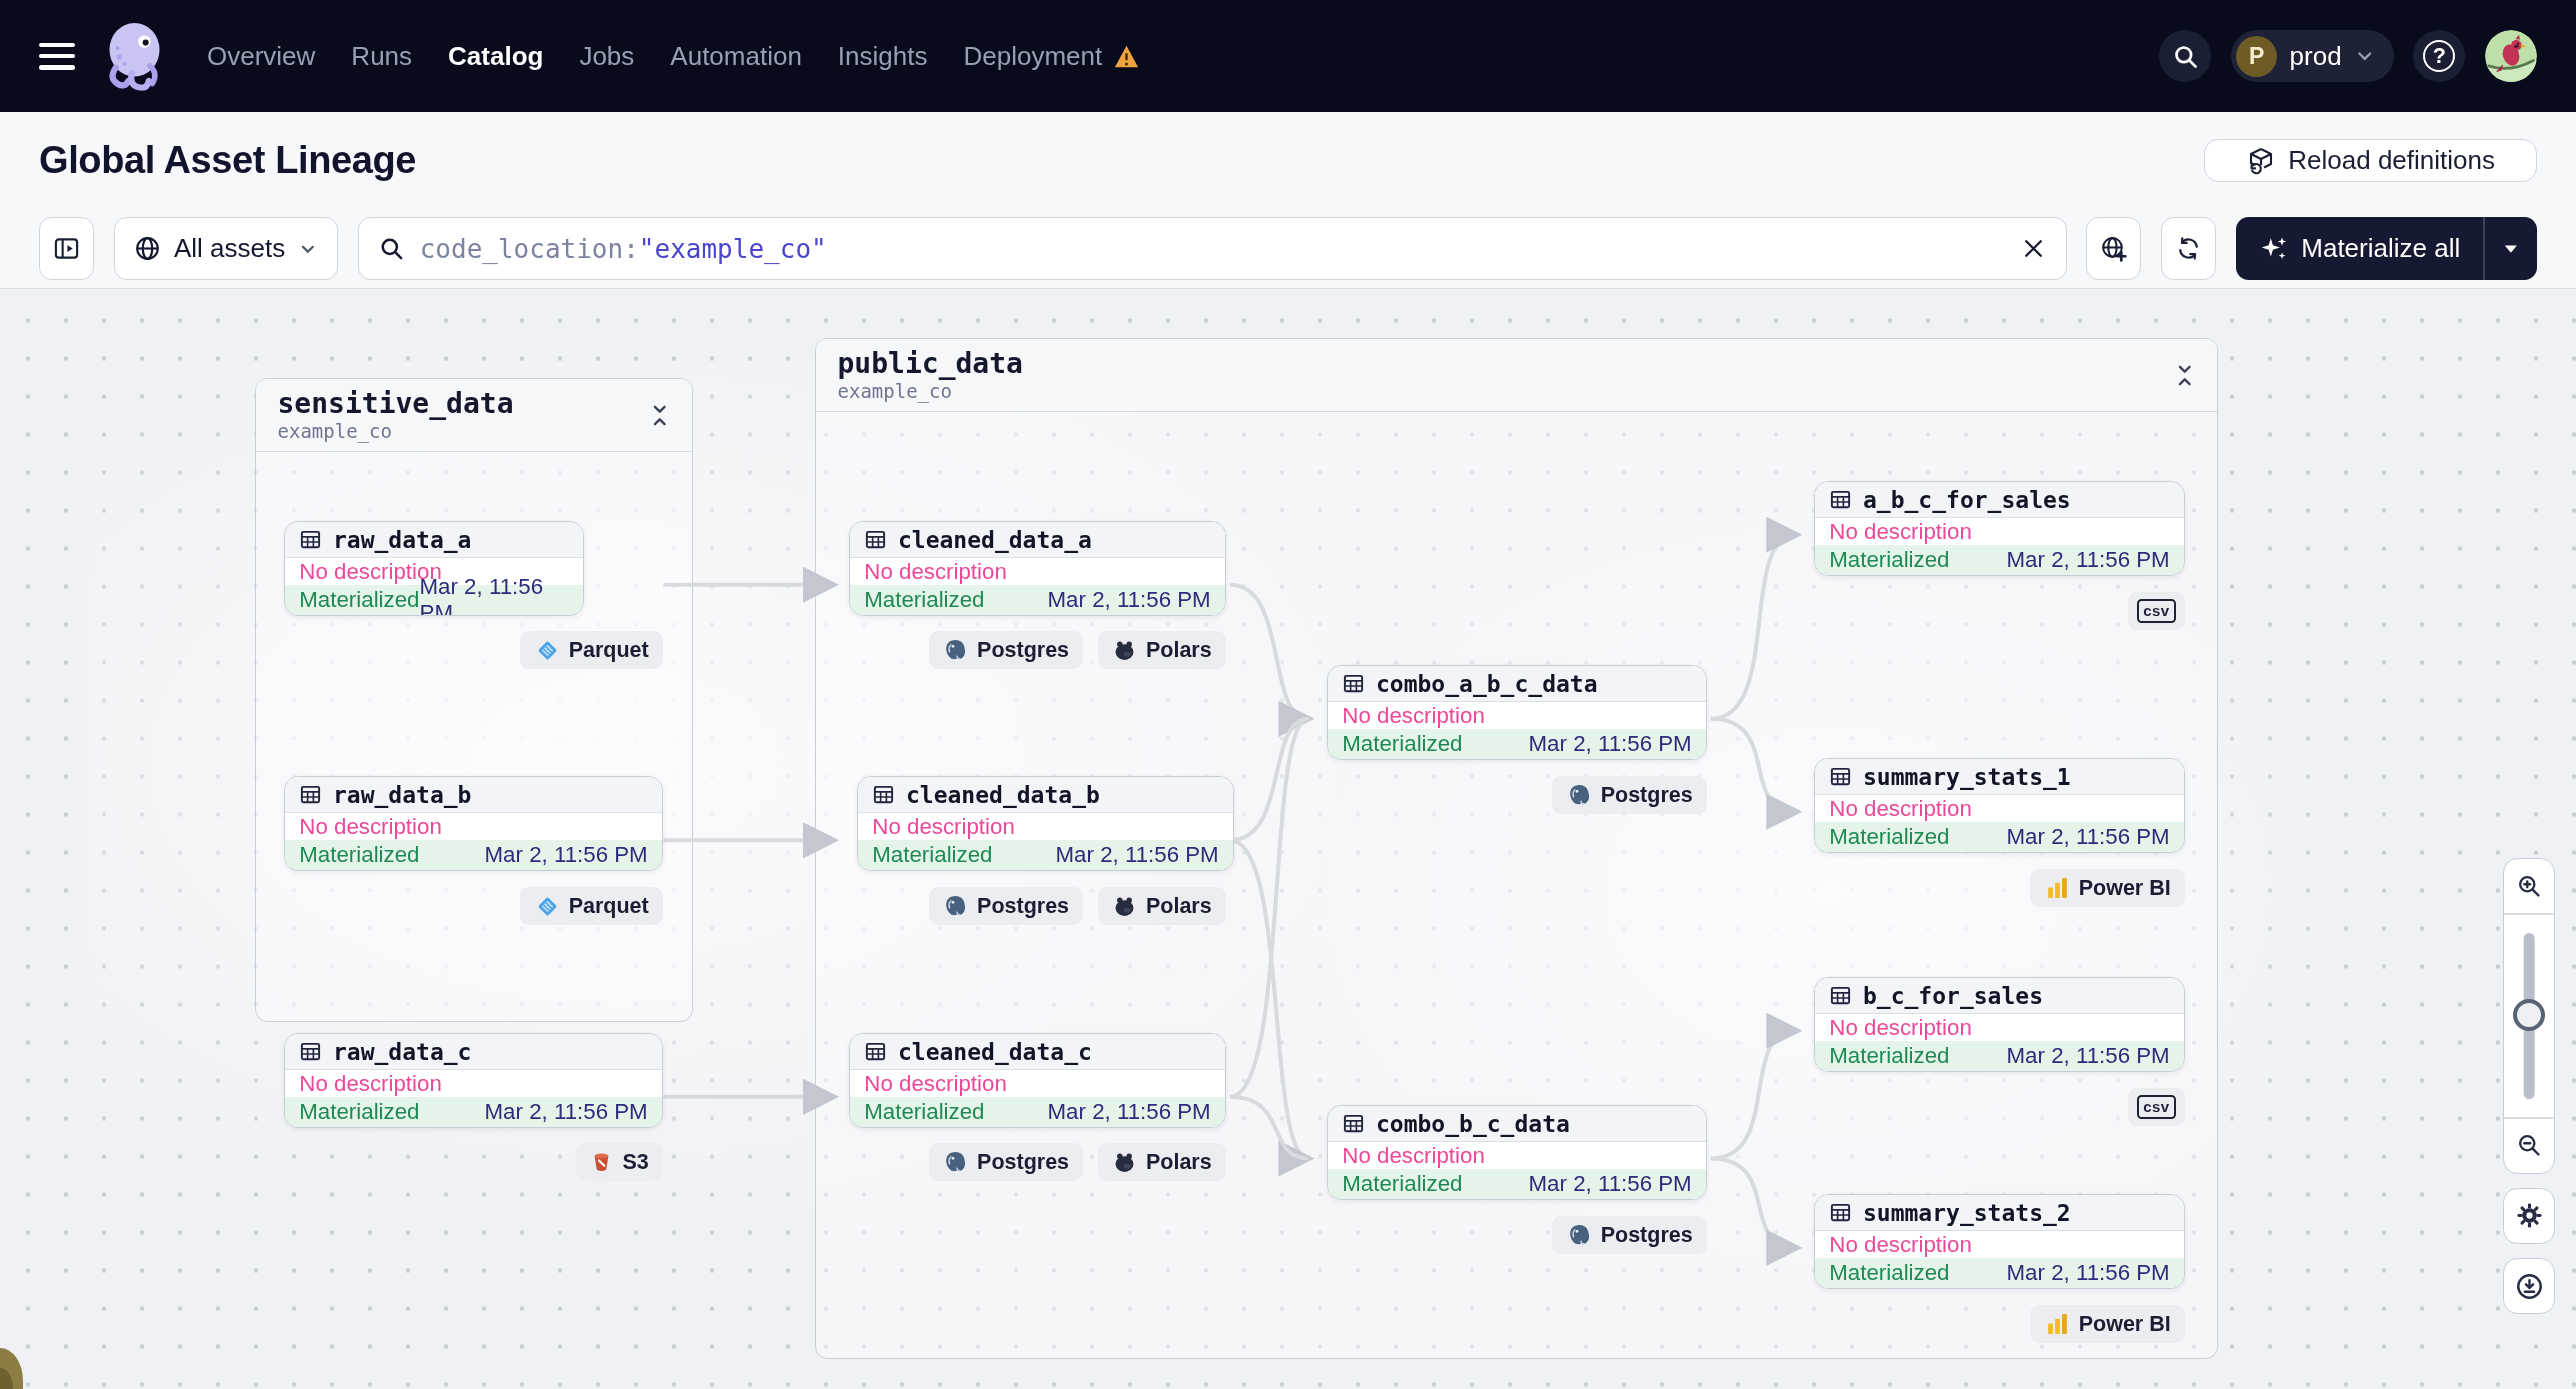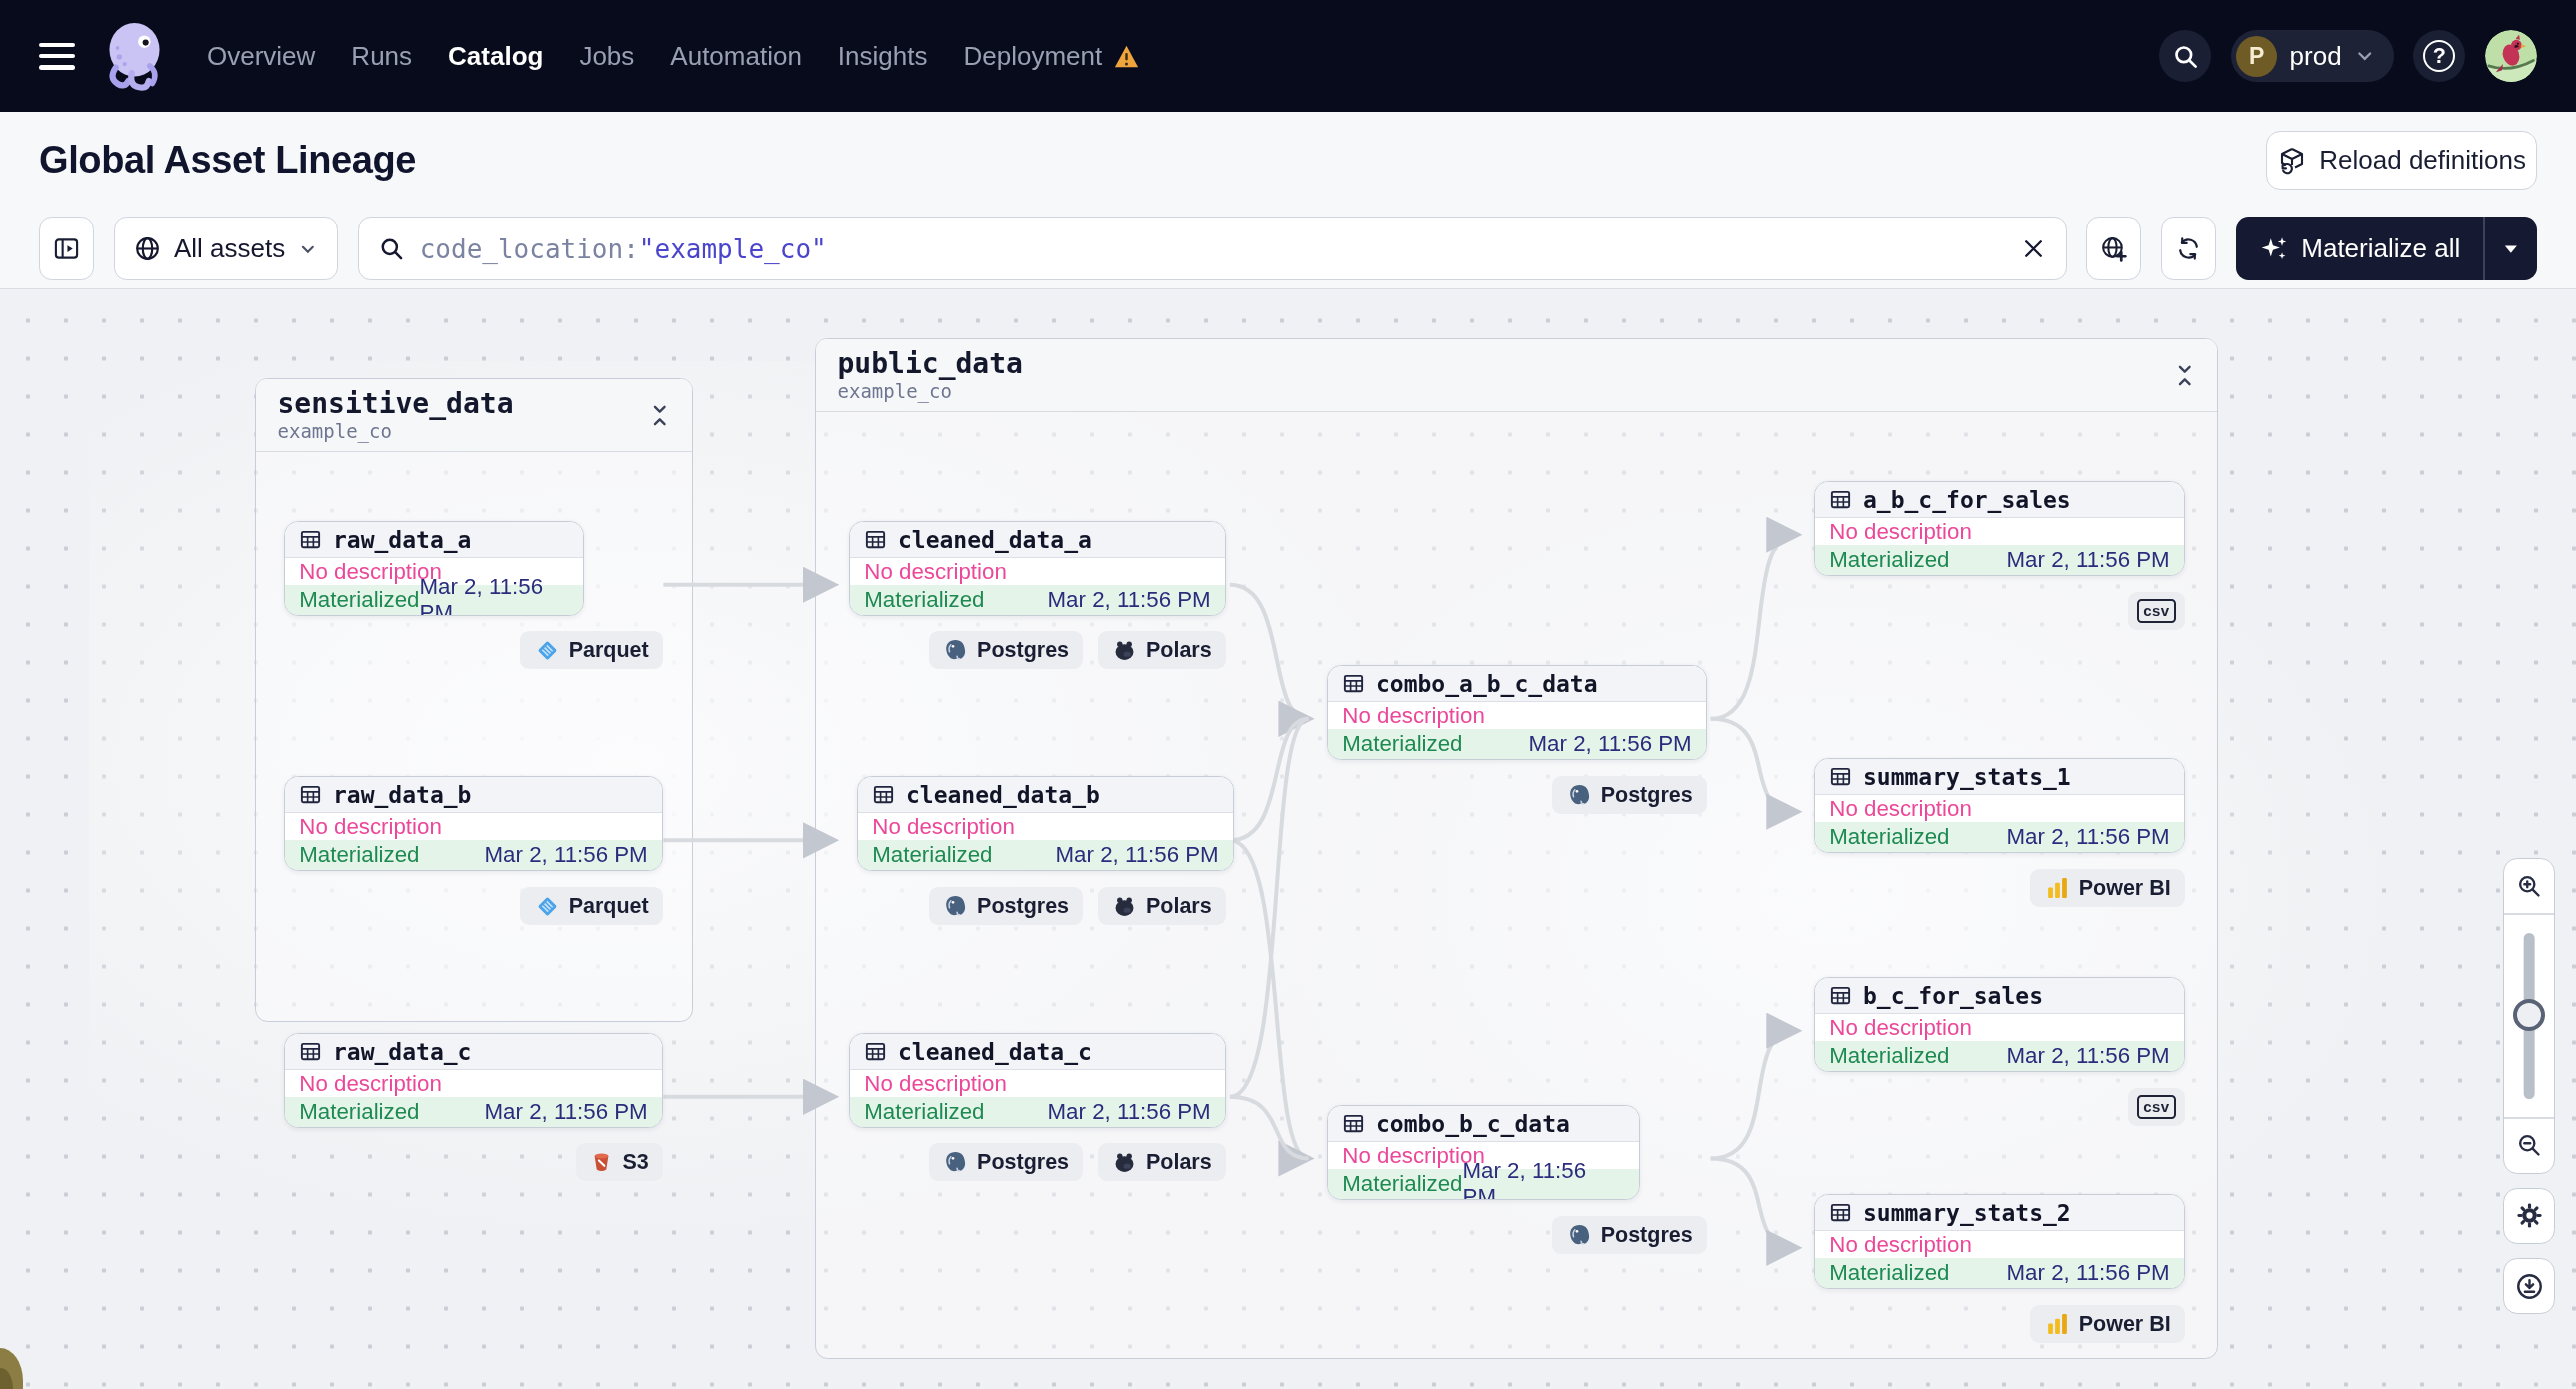--- a/index.html
+++ b/index.html
@@ -18,21 +18,21 @@
   .nav-circle-btn { width:52px; height:52px; border-radius:50%; background:#1A1F33; display:flex; align-items:center; justify-content:center; cursor:pointer; }
   .env-pill { height:52px; border-radius:27px; background:#1D2236; display:flex; align-items:center; gap:12.5px; padding:0 18px 0 5.4px; cursor:pointer; }
   .env-avatar { width:41px; height:41px; border-radius:50%; background:#6F5B25; color:#F5ECD2; font-size:23px; font-weight:bold; display:flex; align-items:center; justify-content:center; }
   .env-name { color:#FFFFFF; font-size:26px; }
   .help-q { width:32px; height:32px; border-radius:50%; border:2.7px solid #FFFFFF; color:#FFFFFF; font-size:21.5px; font-weight:bold; display:flex; align-items:center; justify-content:center; }
   .user-avatar { width:52px; height:52px; border-radius:50%; overflow:hidden; cursor:pointer; }
 
   
   .titlebar { height:97px; background:#F7F8F9; display:flex; align-items:center; padding:0 39px; }
   .page-title { font-size:38px; font-weight:bold; color:#10142C; letter-spacing:-0.4px; }
-  .reload-btn { margin-left:auto; height:59px; padding:0 10px; background:#FFFFFF; border:1.8px solid #CFD4DD; border-radius:14.3px; display:flex; align-items:center; gap:12.5px; font-size:26px; color:#1A1E33; cursor:pointer; }
+  .reload-btn { margin-left:auto; height:43px; padding:0 41px; background:#FFFFFF; border:1.8px solid #CFD4DD; border-radius:14.3px; display:flex; align-items:center; gap:12.5px; font-size:26px; color:#1A1E33; cursor:pointer; }
 
   
   .toolbar { height:80px; background:#F7F8F9; border-bottom:1.8px solid #D9DDE3; display:flex; align-items:center; padding:0 39px; gap:19.7px; }
   .tb-btn { height:63px; width:55px; background:#FFFFFF; border:1.8px solid #CFD4DD; border-radius:12.5px; display:flex; align-items:center; justify-content:center; cursor:pointer; color:#1A1E33; }
   .scope-btn { height:63px; padding:0 19.7px; background:#FFFFFF; border:1.8px solid #CFD4DD; border-radius:12.5px; display:flex; align-items:center; gap:12.5px; font-size:26px; color:#14172E; cursor:pointer; }
   .search-box { height:63px; flex:0 0 1709px; background:#FFFFFF; border:1.8px solid #CFD4DD; border-radius:12.5px; display:flex; align-items:center; padding:0 19.7px; gap:14.3px; }
   .search-text { font-family:"DejaVu Sans Mono", monospace; font-size:26px; flex:1; white-space:pre; }
   .clear-x { margin-left:auto; cursor:pointer; display:flex; align-items:center; }
   .materialize-btn { margin-left:auto; height:63px; background:#151931; border-radius:12.5px; display:flex; align-items:stretch; color:#FFFFFF; cursor:pointer; overflow:hidden; }
   .mat-main { display:flex; align-items:center; gap:12.5px; padding:0 23px; font-size:26px; }
@@ -514,21 +514,21 @@
             <svg width="25" height="25" viewBox="0 0 24 24">
               <path d="M12 2C6.2 2 2.6 6 3.1 11c.4 4 2.5 7.6 5.5 8.9 1.6.7 3.4.6 4.7-.3 1.1.7 2.5.8 3.7.3 2.7-1.2 4.7-4.4 4.1-8.4C20.5 5.4 17.4 2 12 2Z" fill="#48617E"></path>
               <path d="M7.5 6.5c-1.6 1.6-2 4.4-1.2 6.8" stroke="#C8D4E2" stroke-width="1.5" fill="none" stroke-linecap="round"></path>
               <circle cx="9.6" cy="8" r="1.3" fill="#FFFFFF"></circle>
               <path d="M13.5 17.5c.2 2 1.2 2.8 2.6 2.4" stroke="#C8D4E2" stroke-width="1.5" fill="none" stroke-linecap="round"></path>
             </svg>
           </span>
           <span>Postgres</span>
         </span>
       </div>
-      <div class="asset-node" style="left: 1327px; top: 816px; width: 313px;">
+      <div class="asset-node" style="left: 1327px; top: 816px; width: 380px;">
         <div class="an-header">
           <span style="display: flex;">
             <svg width="23" height="23" viewBox="0 0 24 24" fill="none" stroke="#21263E" stroke-width="2">
               <rect x="3" y="4" width="18" height="16" rx="1.6"></rect>
               <path d="M3 9.2h18M9 9.2V20M15 9.2V20M3 14.6h18" stroke-width="1.7"></path>
             </svg>
           </span>
           <span class="an-name">combo_b_c_data</span>
         </div>
         <div class="an-desc">No description</div>

